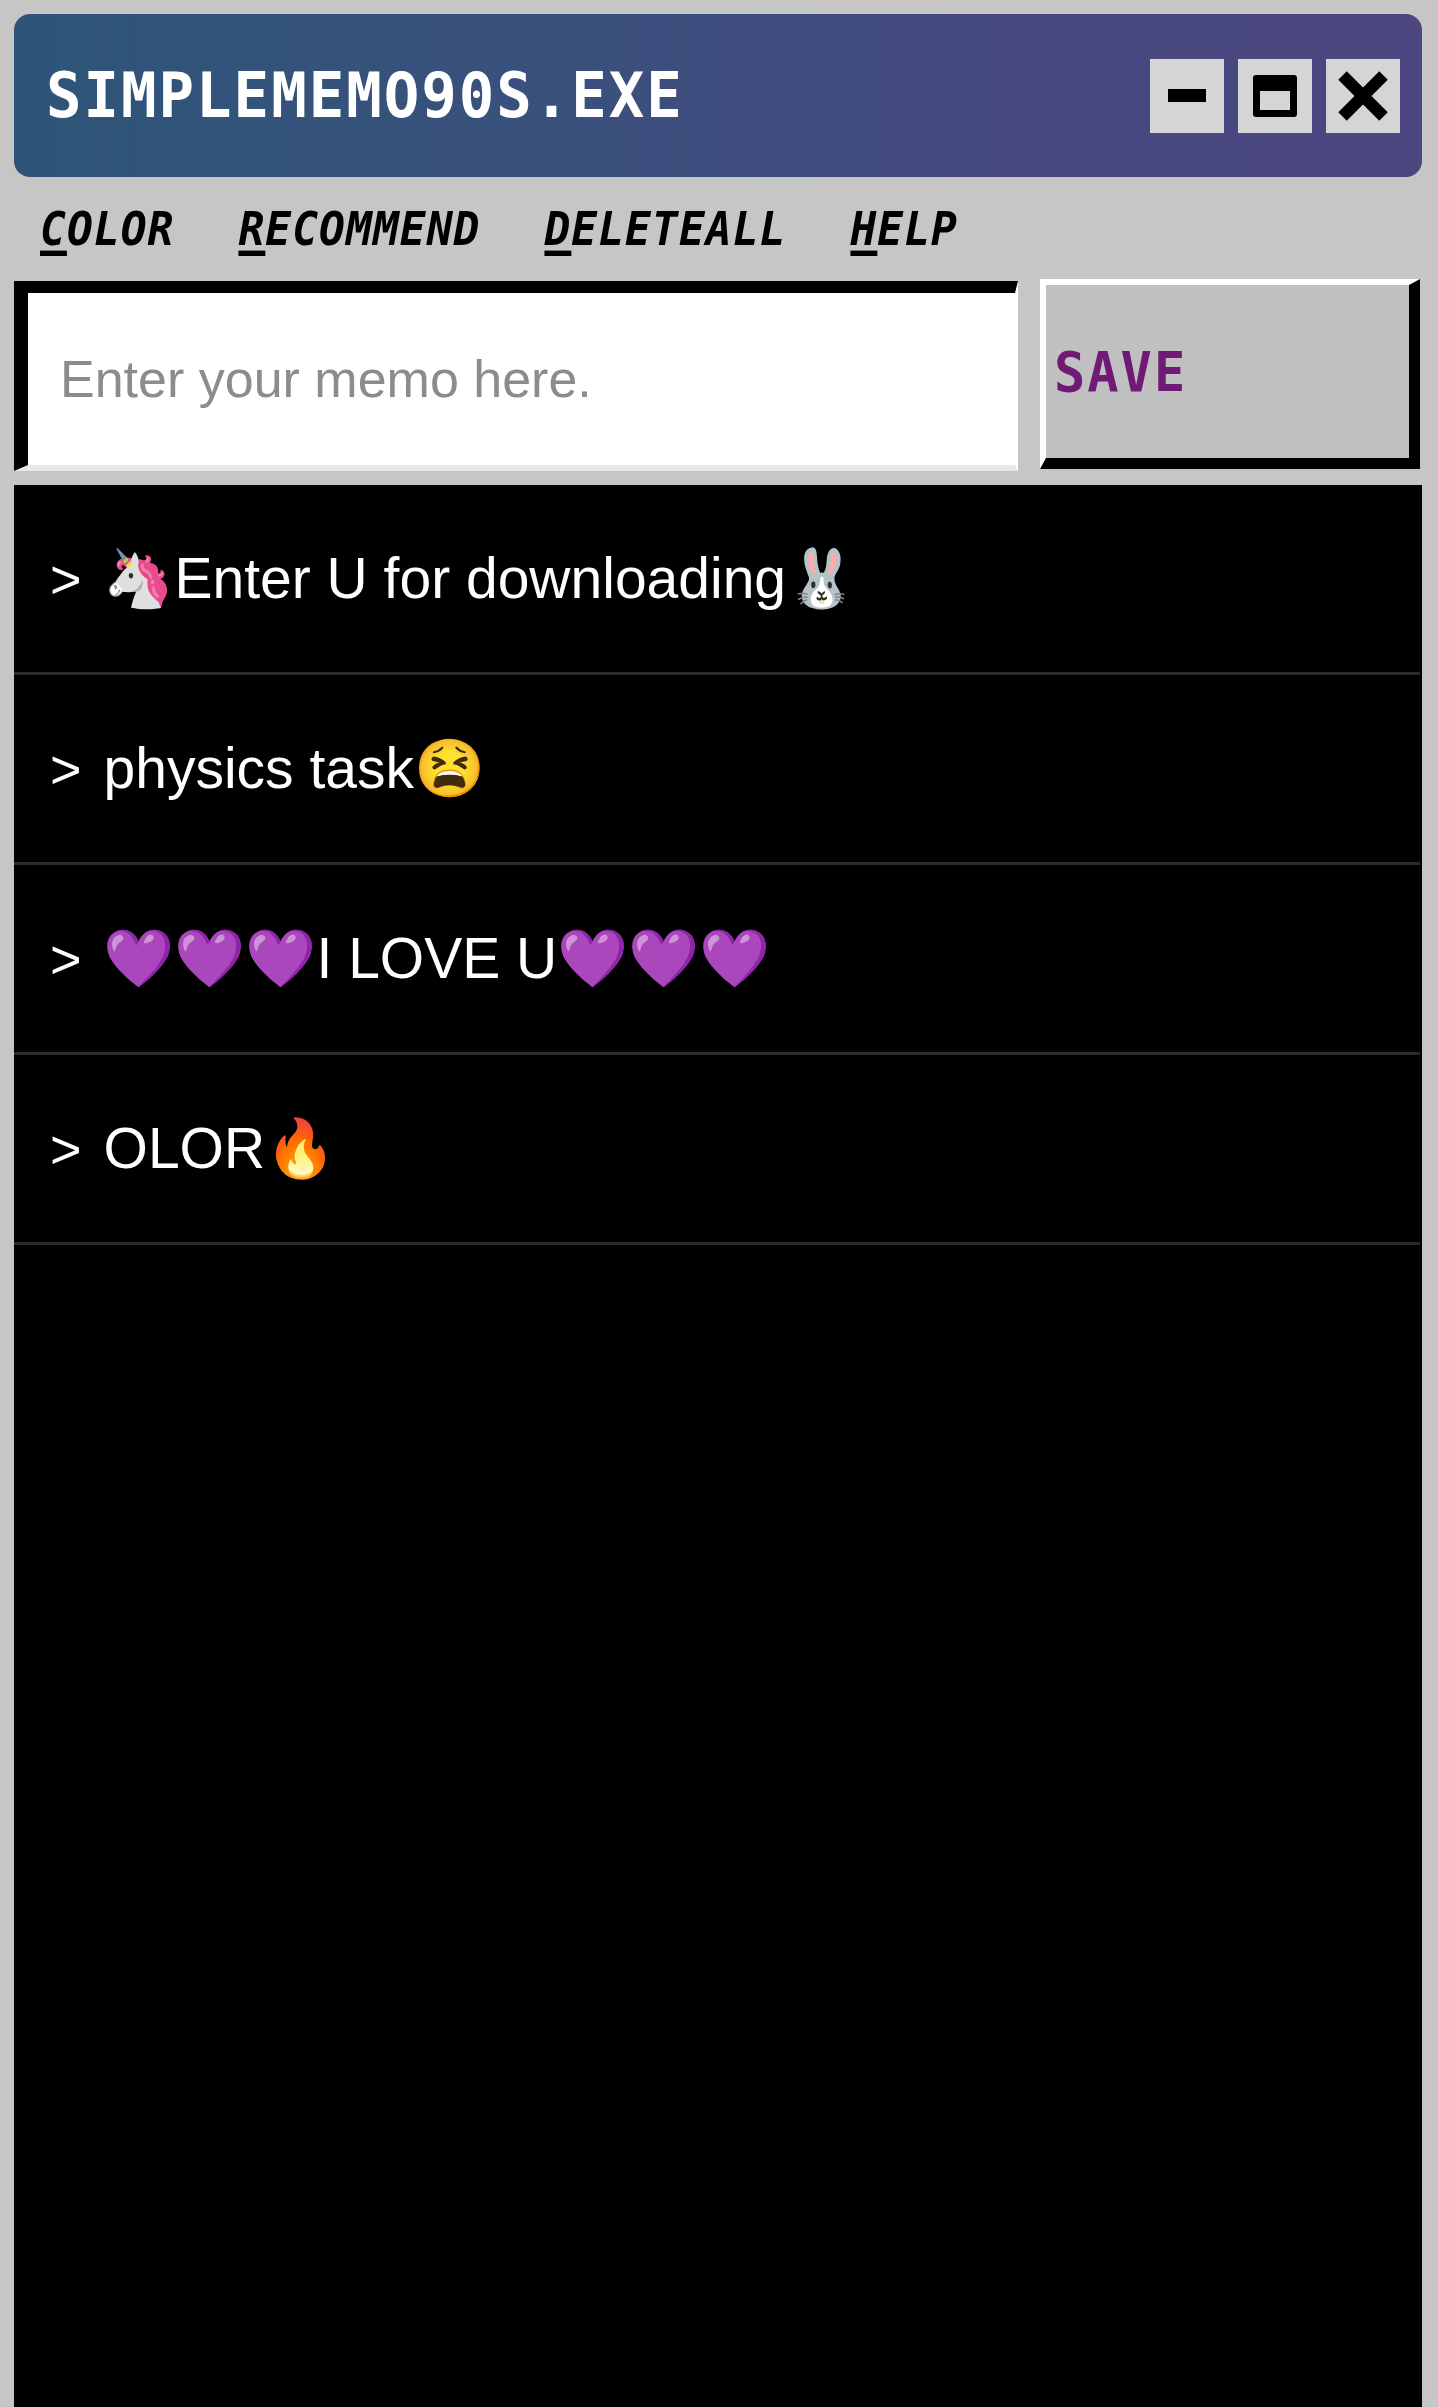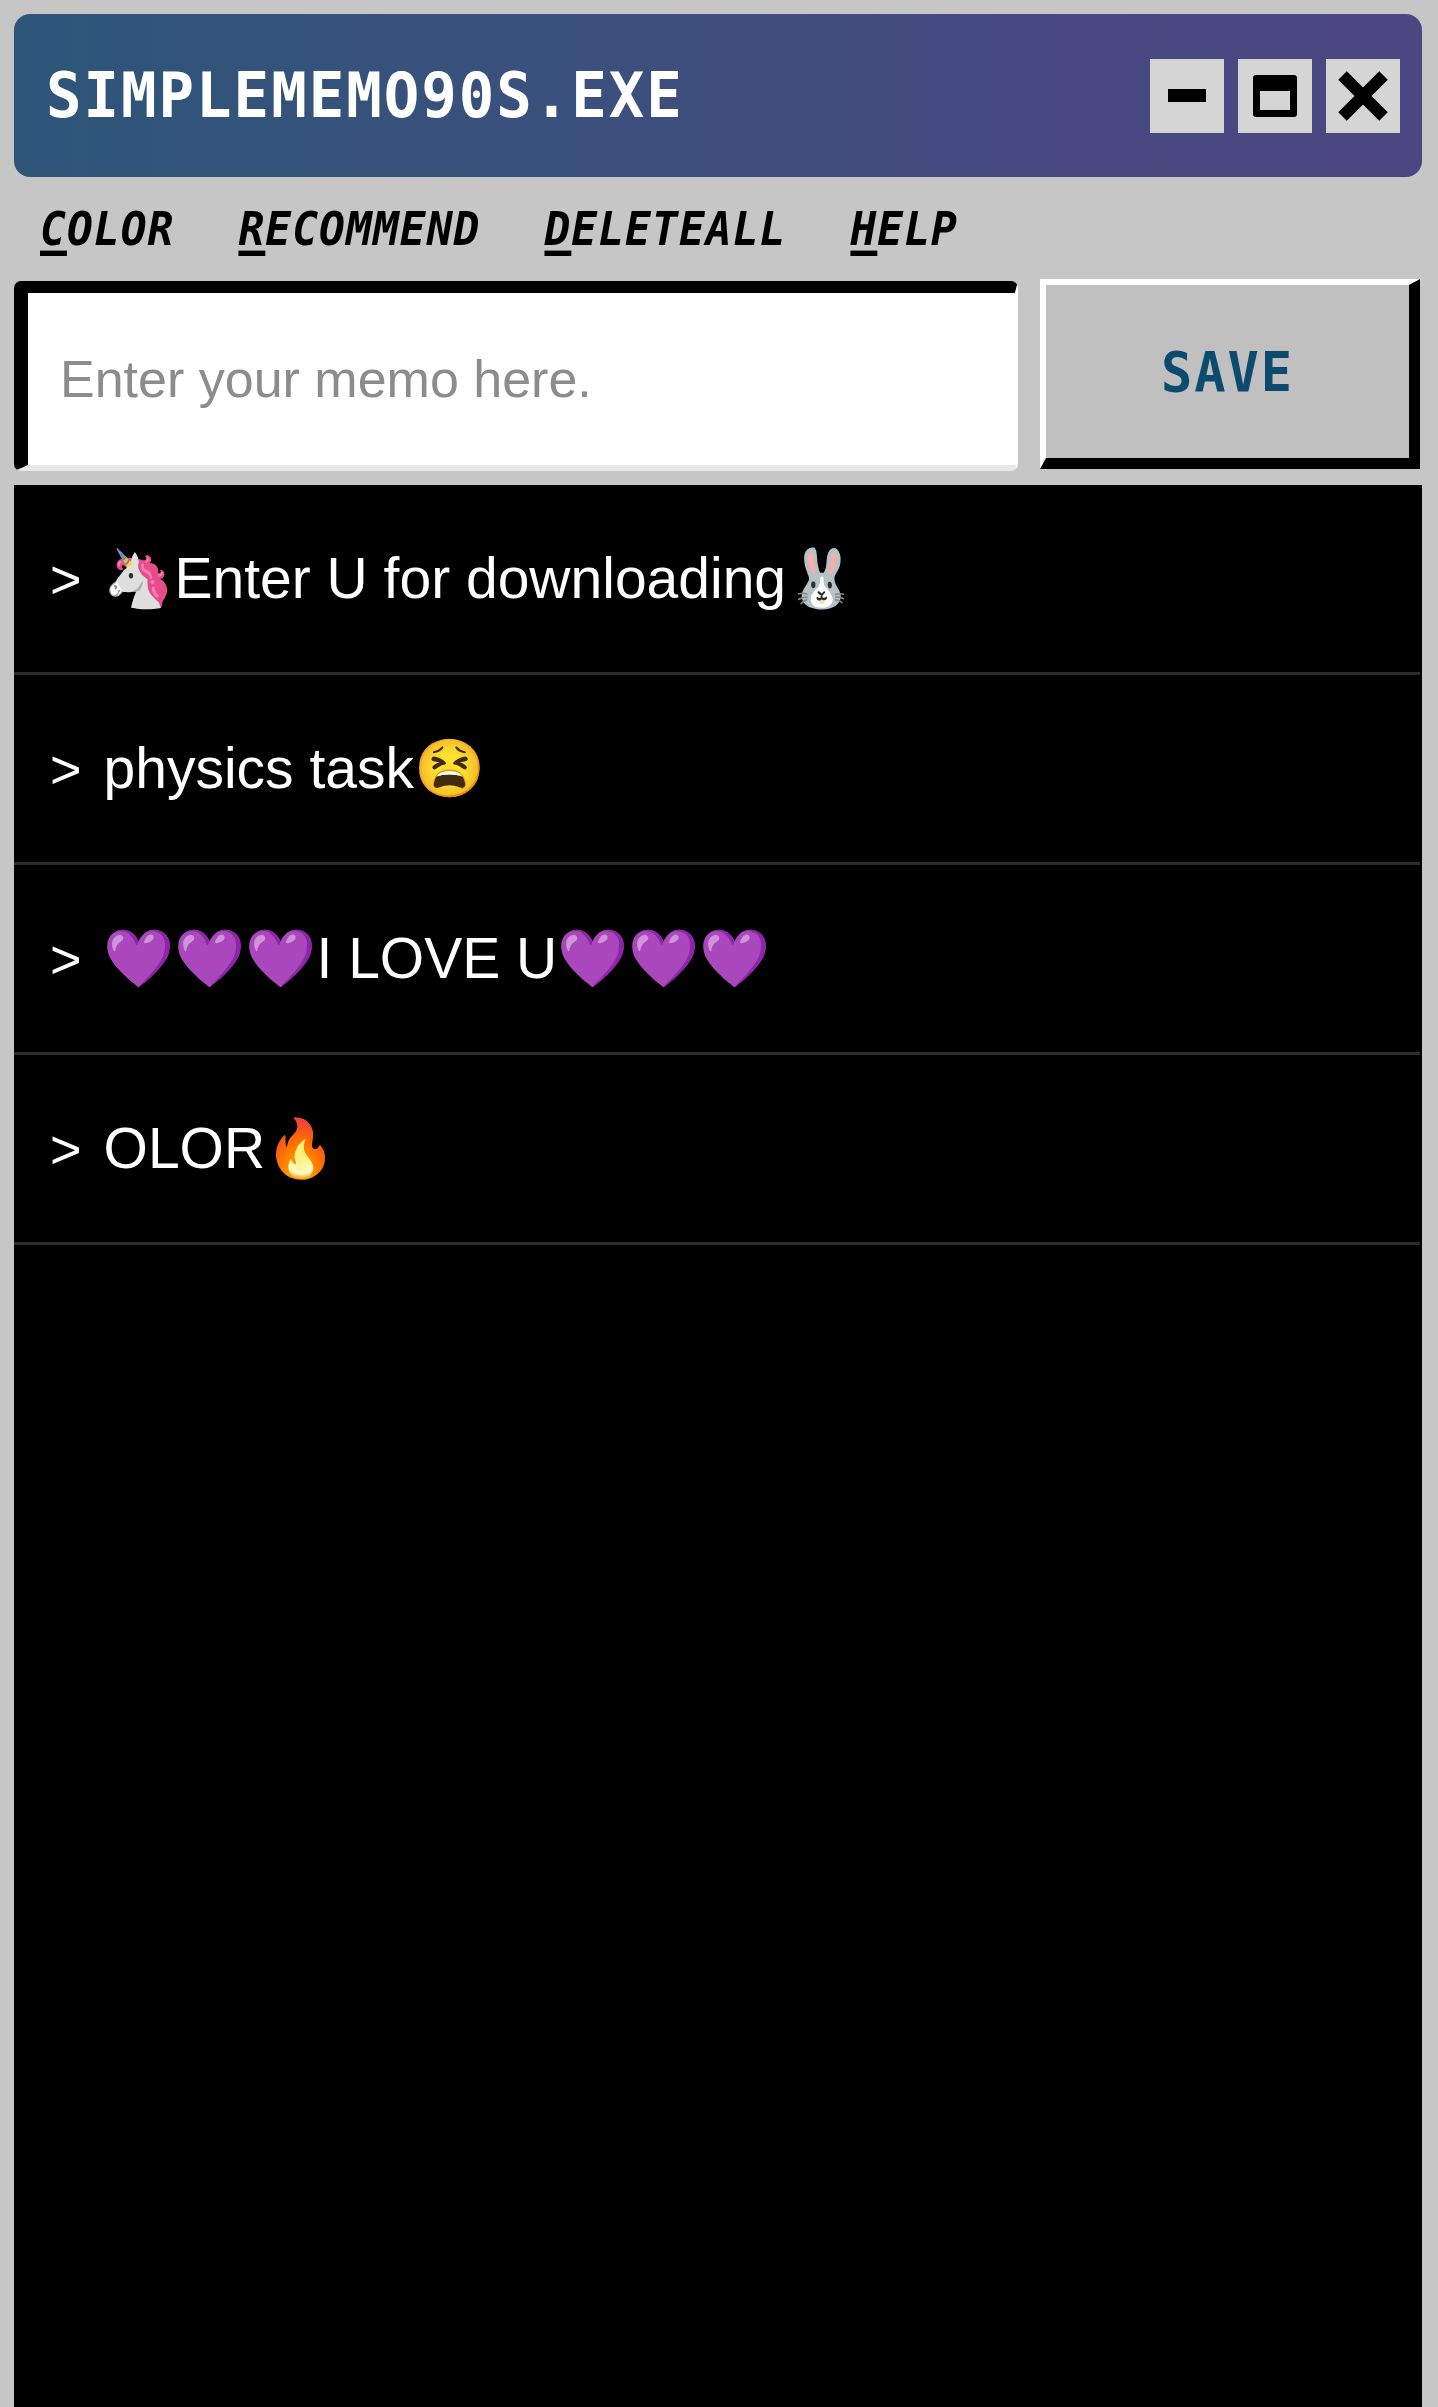--- a/index.html
+++ b/index.html
@@ -135,21 +135,20 @@
 
   .memo-input-wrap {
     flex: 1 1 auto;
     border-top: 12px solid #000;
     border-left: 14px solid #000;
     border-right: 3px solid #ffffff;
     border-bottom: 6px solid #e8e8e8;
     background: #ffffff;
     display: flex;
     align-items: center;
-    border-radius: 7px;
   }
 
   .memo-input {
     width: 100%;
     height: 100%;
     border: 0;
     outline: none;
     background: #ffffff;
     font-family: "Liberation Sans", sans-serif;
     font-size: 52px;
@@ -160,28 +159,29 @@
 
   .save-btn {
     flex: 0 0 380px;
     background: #c0c0c0;
     border-top: 6px solid #ffffff;
     border-left: 6px solid #ffffff;
     border-right: 11px solid #000000;
     border-bottom: 11px solid #000000;
     display: flex;
     align-items: center;
-    justify-content: center;
+    justify-content: flex-start;
     cursor: pointer;
     font-family: "DejaVu Sans Mono", monospace;
     font-weight: 700;
     font-size: 52px;
-    color: #0c4a6e;
+    color: #701a75;
     letter-spacing: 2px;
     transform: translateY(-2px);
+    padding-left: 8px;
   }
   .save-label { transform: scaleY(1.06); }
 
   
   .memo-list {
     margin-top: 14px;
     background: #000000;
     height: 2040px;
     overflow: hidden;
     border-right: 2px solid #000;

